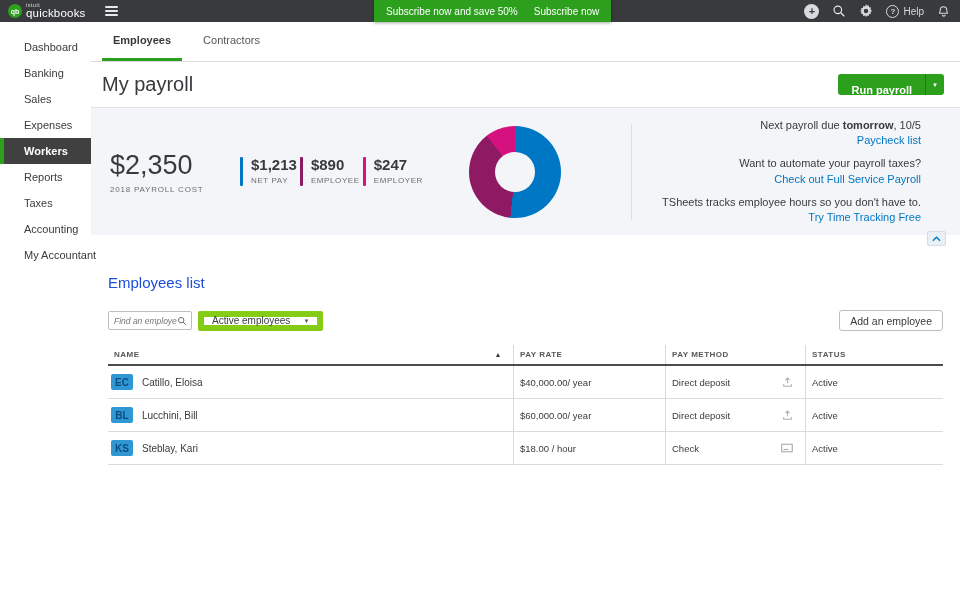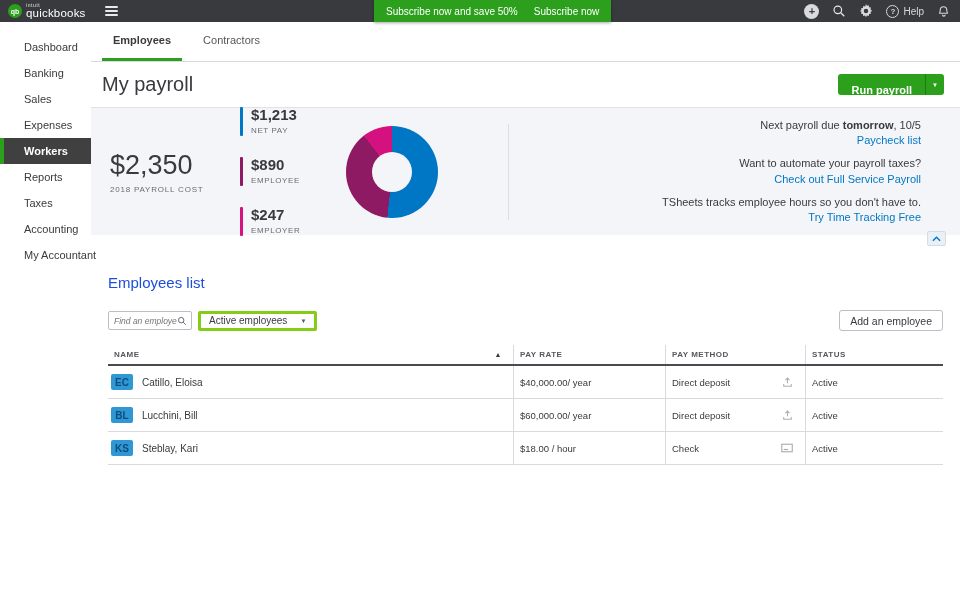--- a/index.html
+++ b/index.html
@@ -41,42 +41,42 @@
   .page-title{font-size:20px;font-weight:400;color:#393A3D}
   .run-payroll{margin-left:auto;display:flex;height:21px;background:#2CA01C;border-radius:3px;overflow:hidden;cursor:pointer;border:none;padding:0}
   .run-main{color:#fff;font-size:11px;font-weight:bold;display:flex;align-items:center;padding:16px 13px}
   .run-caret{width:19px;border-left:1px solid rgba(0,0,0,.25);color:#fff;font-size:6px;display:flex;align-items:center;justify-content:center}
 
   
   .summary{height:128px;background:#F4F5F8;border-top:1px solid #E0E2E6;display:flex;align-items:center;position:relative;padding-left:19px}
   .total-block{width:130px}
   .total-value{font-size:27px;color:#393A3D}
   .total-label{font-size:8px;color:#6B6C72;letter-spacing:.8px;margin-top:4px}
-  .stats{display:flex;flex-direction:column;gap:21px}
+  .stats{display:flex;gap:3px}
   .stat{display:flex;min-height:29px}
   .stat-bar{width:3px;margin-right:8px;border-radius:1px}
   .stat-value{font-size:15px;font-weight:bold;line-height:1.1}
   .stat-label{font-size:8px;color:#6B6C72;letter-spacing:.6px;margin-top:2px}
   .donut{width:92px;height:92px;border-radius:50%;margin-left:46px;position:relative;flex-shrink:0}
   .donut::after{content:"";position:absolute;inset:26px;background:#F4F5F8;border-radius:50%}
   .v-div{width:1px;height:96px;background:#DDDFE3;margin-left:70px}
   .notices{flex:1;text-align:right;padding-right:39px;font-size:11px;line-height:1.2}
   .notice{margin-bottom:10px}
   .notice:last-child{margin-bottom:0}
   .notice-bold{font-weight:bold}
   .notice-link{color:#0077C5;cursor:pointer;display:inline-block;margin-top:2px}
   .collapse-btn{position:absolute;right:14px;bottom:-11px;width:19px;height:15px;background:#E9F0F6;border:1px solid #D4DDE5;border-radius:2px;display:flex;align-items:center;justify-content:center;cursor:pointer;z-index:3}
 
   
   .employees{padding:0 17px;flex:1;min-width:0}
   .emp-heading{font-size:15px;font-weight:400;margin-top:39px;color:#1d4ed8}
   .controls{display:flex;align-items:center;margin-top:19px}
   .search-box{width:84px;height:19px;border:1px solid #BABEC5;border-radius:2px;display:flex;align-items:center;padding:0 4px 0 5px;background:#fff}
   .search-box input{border:none;outline:none;width:100%;font-size:8.5px;font-style:italic;color:#6B6C72;font-family:inherit;background:transparent}
-  .filter{margin-left:6px;height:20px;border:3px solid #84cc16;border-radius:2px;display:flex;align-items:center;font-size:10px;padding:0 8px;gap:13px;background:#fff;cursor:pointer;color:#393A3D}
+  .filter{margin-left:6px;height:20px;border:6px solid #84cc16;border-radius:2px;display:flex;align-items:center;font-size:10px;padding:0 8px;gap:13px;background:#fff;cursor:pointer;color:#393A3D}
   .filter-caret{font-size:6px;color:#56575B}
   .add-btn{margin-left:auto;height:21px;border:1px solid #BABEC5;border-radius:3px;background:#fff;font-size:10.5px;color:#393A3D;padding:0 10px;cursor:pointer}
   .table{margin-top:14px}
   .thead,.trow{display:grid;grid-template-columns:405px 152px 140px 1fr}
   .thead{border-bottom:2px solid #4A4B4F}
   .th{font-size:8px;font-weight:bold;color:#56575B;letter-spacing:.5px;padding:5px 0 5px 6px;display:flex;align-items:center}
   .th-name{justify-content:space-between;padding-right:11px}
   .sort-icon{font-size:7px;color:#393A3D;cursor:pointer}
   .thead>div:not(:first-child),.trow>div:not(:first-child){border-left:1px solid #D8DADE}
   .trow{border-bottom:1px solid #D8DADE;height:33px;cursor:pointer}

